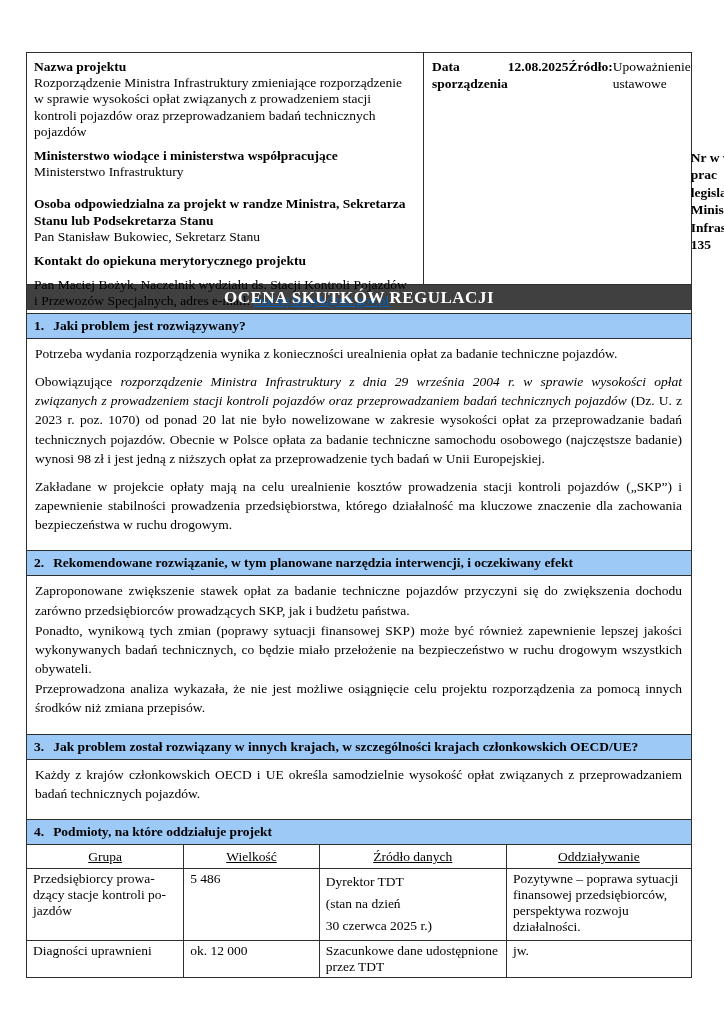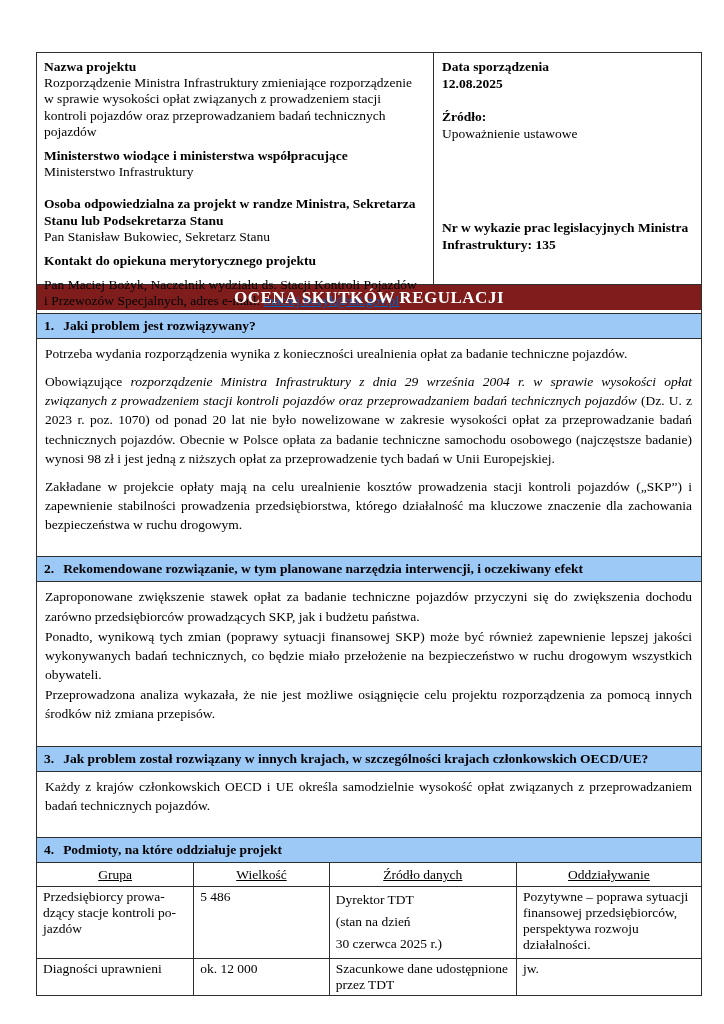--- a/index.html
+++ b/index.html
@@ -2,58 +2,58 @@
 <html lang="pl"><head>
 <meta charset="utf-8">
 <style>
   html,body{margin:0;padding:0;}
   body{
     width:724px;height:1024px;position:relative;background:#ffffff;
     font-family:"Liberation Serif","DejaVu Serif",serif;color:#000;
     -webkit-font-smoothing:antialiased;
   }
   .doc{
-    position:absolute;left:36px;top:52px;width:664px;
+    position:absolute;left:26px;top:52px;width:664px;
     border:1.5px solid #2e2e2e;
   }
   
   .hdr{display:flex;}
   .hdr-left{
     width:59.8%;border-right:1px solid #2e2e2e;box-sizing:border-box;
     padding:6px 8px 4px 7px;font-size:13.5px;line-height:1.2;height:231px;
   }
   .hdr-right{
     width:40.2%;box-sizing:border-box;
     padding:6px 8px 4px 8px;font-size:13.5px;line-height:1.25;height:231px;
-    display:flex;flex-direction:column;
+    display:flex;flex-direction:row;
   }
   .b{font-weight:bold;}
   .blk{margin:0;}
   .gap8{height:8px;} .gap16{height:16px;}
   a.mail{color:#0563C1;text-decoration:underline;cursor:pointer;}
   .zrodlo-law{line-height:1.32;margin-top:2px;}
   .wykaz{margin-top:auto;margin-bottom:26px;line-height:1.3;}
   
   .titlebar{
-    background:#7f1d1d;color:#ffffff;font-weight:bold;text-align:center;
+    background:#404040;color:#ffffff;font-weight:bold;text-align:center;
     font-size:17px;letter-spacing:.5px;line-height:25px;height:25px;
     border-top:1px solid #2e2e2e;
   }
   .spacer{height:3px;background:#ffffff;}
   .secbar{
     background:#9dc9f7;font-weight:bold;font-size:13.5px;
     padding:4px 6px 4px 7px;border-top:1px solid #2e2e2e;border-bottom:1px solid #2e2e2e;
     display:flex;box-sizing:border-box;min-height:25px;align-items:center;
   }
   .secbar .num{margin-right:9px;}
   .titlebar{border-bottom:0;}
   .secbar.first{border-top:1px solid #2e2e2e;}
   
   .body{
-    padding:5px 9px 22px 8px;font-size:13.5px;line-height:1.42;text-align:justify;
+    padding:5px 9px 16px 8px;font-size:13.5px;line-height:1.42;text-align:justify;
     box-sizing:border-box;
   }
   .body p{margin:0 0 9px 0;}
   .body.tight p{margin:0 0 1px 0;}
   .body p:last-child{margin-bottom:0;}
   .i{font-style:italic;}
   .s1{min-height:190px;} .s2{min-height:121px;} .s3{min-height:52px;}
   
   .tbl{width:100%;border-collapse:collapse;table-layout:fixed;font-size:13.5px;}
   .tbl td{border:1px solid #2e2e2e;padding:2px 6px;vertical-align:top;box-sizing:border-box;}

